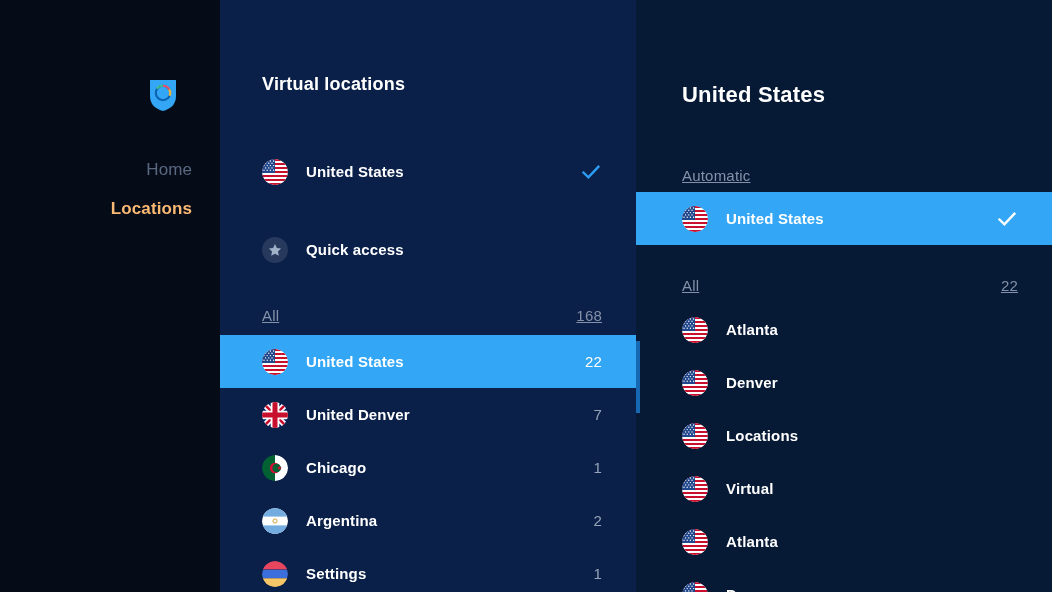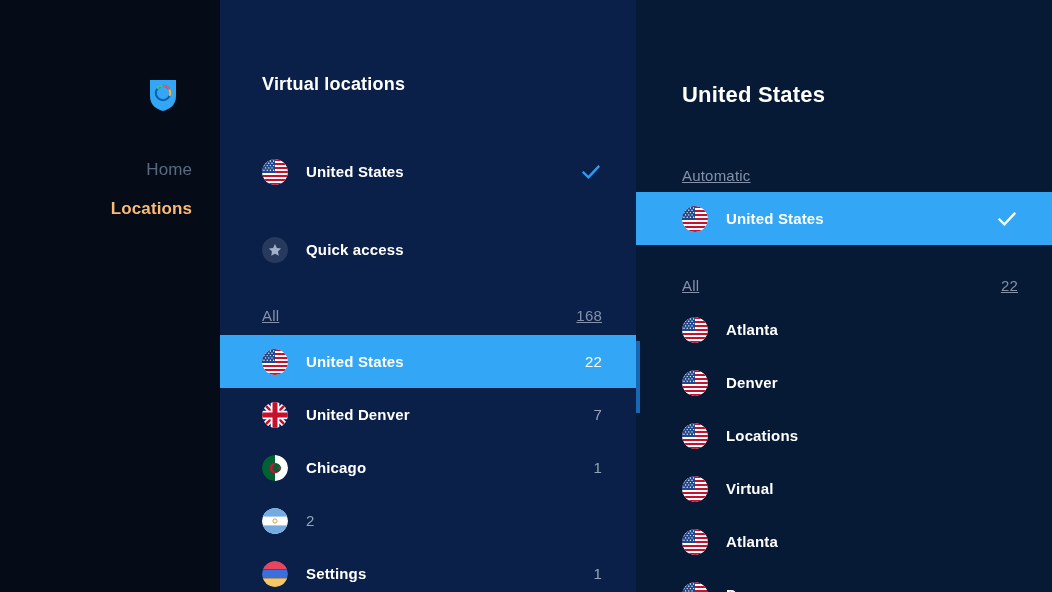--- a/index.html
+++ b/index.html
@@ -388,20 +388,21 @@
                 </clipPath>
               </defs>
       <g clip-path="url(#ca)">
         <rect width="26" height="26" fill="#ffffff"></rect>
         <rect y="0" width="26" height="8.6" fill="#74acdf"></rect>
         <rect y="17.4" width="26" height="8.6" fill="#74acdf"></rect>
         <circle cx="13" cy="13" r="2.1" fill="none" stroke="#d4a03c" stroke-width="1"></circle>
       </g>
     </svg>
   </span>
+          <span class="row-label">Argentina</span>
           <span class="row-count">2</span>
         </div>
         <div class="row">
           <span class="flag">
     <svg viewBox="0 0 26 26">
       <defs>
                 <clipPath id="cm">
                   <circle cx="13" cy="13" r="13"></circle>
                 </clipPath>
               </defs>

